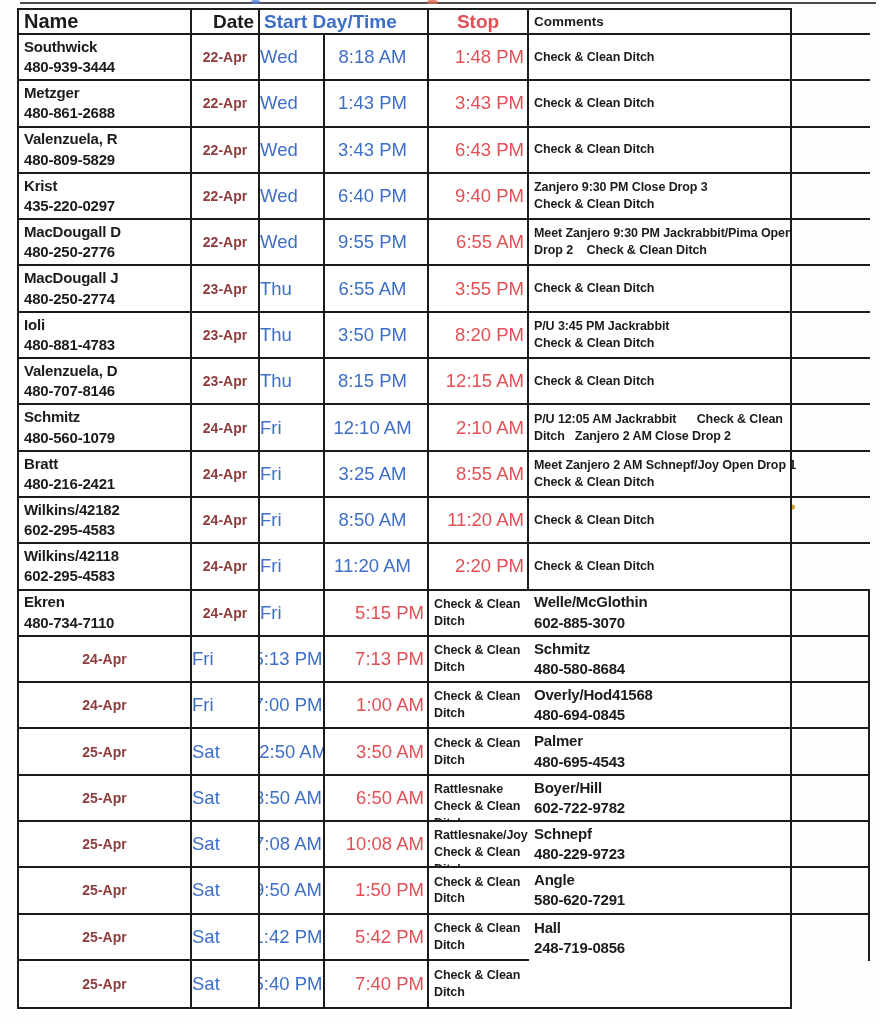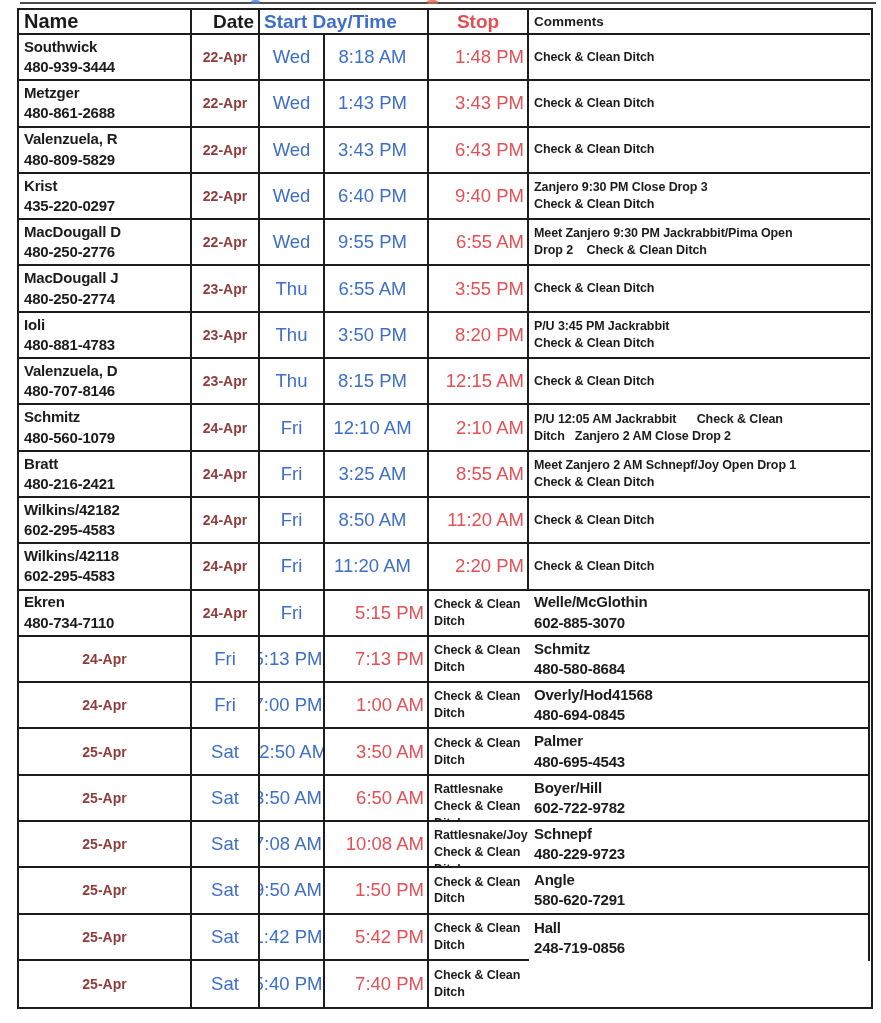--- a/index.html
+++ b/index.html
@@ -18,21 +18,21 @@
     position:relative;
   }
   
   .artifact-line{position:absolute;left:20px;top:2px;width:856px;height:2px;background:#2c2c2c;opacity:.85;}
   .speck{position:absolute;border-radius:40%;}
   .speck-blue{left:251px;top:0;width:9px;height:4px;background:#4a7ad0;opacity:.8;}
   .speck-red{left:427px;top:0;width:11px;height:4px;background:#d8654a;opacity:.8;}
   .speck-yellow{left:788px;top:505px;width:7px;height:5px;background:#c9a43c;transform:rotate(-20deg);}
   
   .tbl{
-    position:absolute;left:17px;top:8px;width:856px;
+    position:absolute;left:17px;top:8px;width:775px;
     display:grid;
     grid-template-columns:173px 68px 65px 104px 100px 341px;
     grid-template-rows:25px repeat(21,46.3px);
     border:2.5px solid var(--border);
     background:#fff;
   }
   .c{
     border-right:2px solid var(--border);
     border-bottom:2px solid var(--border);
     display:flex;align-items:center;
@@ -44,21 +44,21 @@
   .h-name{font-size:20px;padding-left:5px;}
   .h-date{font-size:19px;padding-left:21px;}
   .h-start{font-size:19px;color:var(--start-text);padding-left:4px;grid-column:span 2;}
   .h-stop{font-size:19px;color:var(--stop-text);justify-content:center;}
   .h-comments{font-size:13.5px;padding-left:5px;border-right:none;}
   
   .c-name{flex-direction:column;align-items:flex-start;justify-content:center;padding-left:5px;}
   .c-name .nm{font-weight:bold;font-size:15px;line-height:1.35;letter-spacing:-0.2px;white-space:nowrap;}
   .c-date{justify-content:center;}
   .c-date span{font-weight:bold;font-size:14px;color:var(--date-text);}
-  .c-day{justify-content:center;}
+  .c-day{}
   .c-day span{font-size:18.5px;color:var(--start-text);}
   .c-time{justify-content:center;padding-right:7px;}
   .c-time span{font-size:18.5px;color:var(--start-text);white-space:nowrap;}
   .c-stop{justify-content:flex-end;padding-right:3px;}
   .c-stop span{font-size:18.5px;color:var(--stop-text);white-space:nowrap;}
   .c-comments{border-right:none;padding-left:5px;padding-right:2px;}
   .c-comments .cmt{font-weight:bold;font-size:12.5px;line-height:1.35;white-space:pre-wrap;letter-spacing:-0.1px;}
 </style>
 </head>
 <body>

